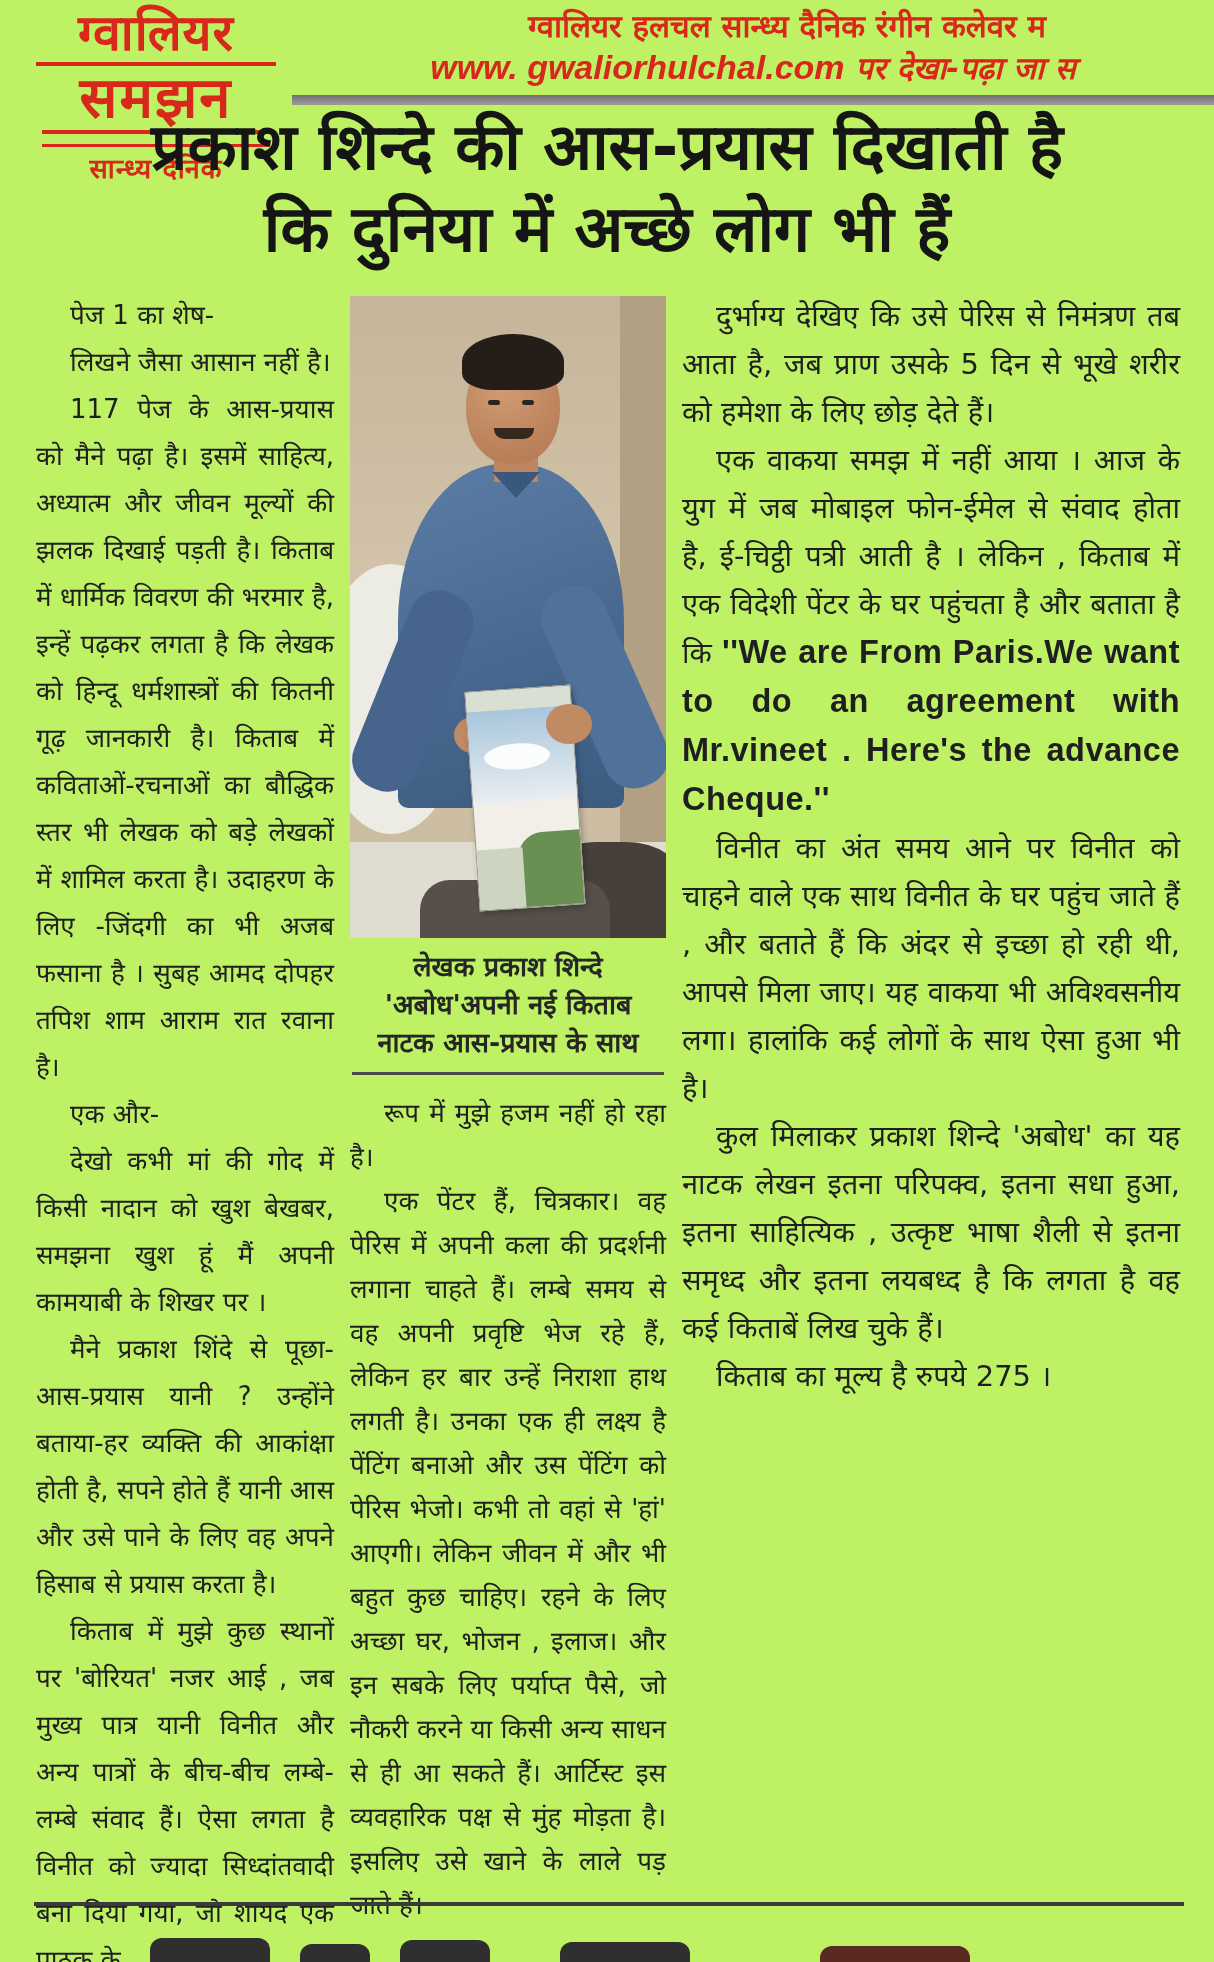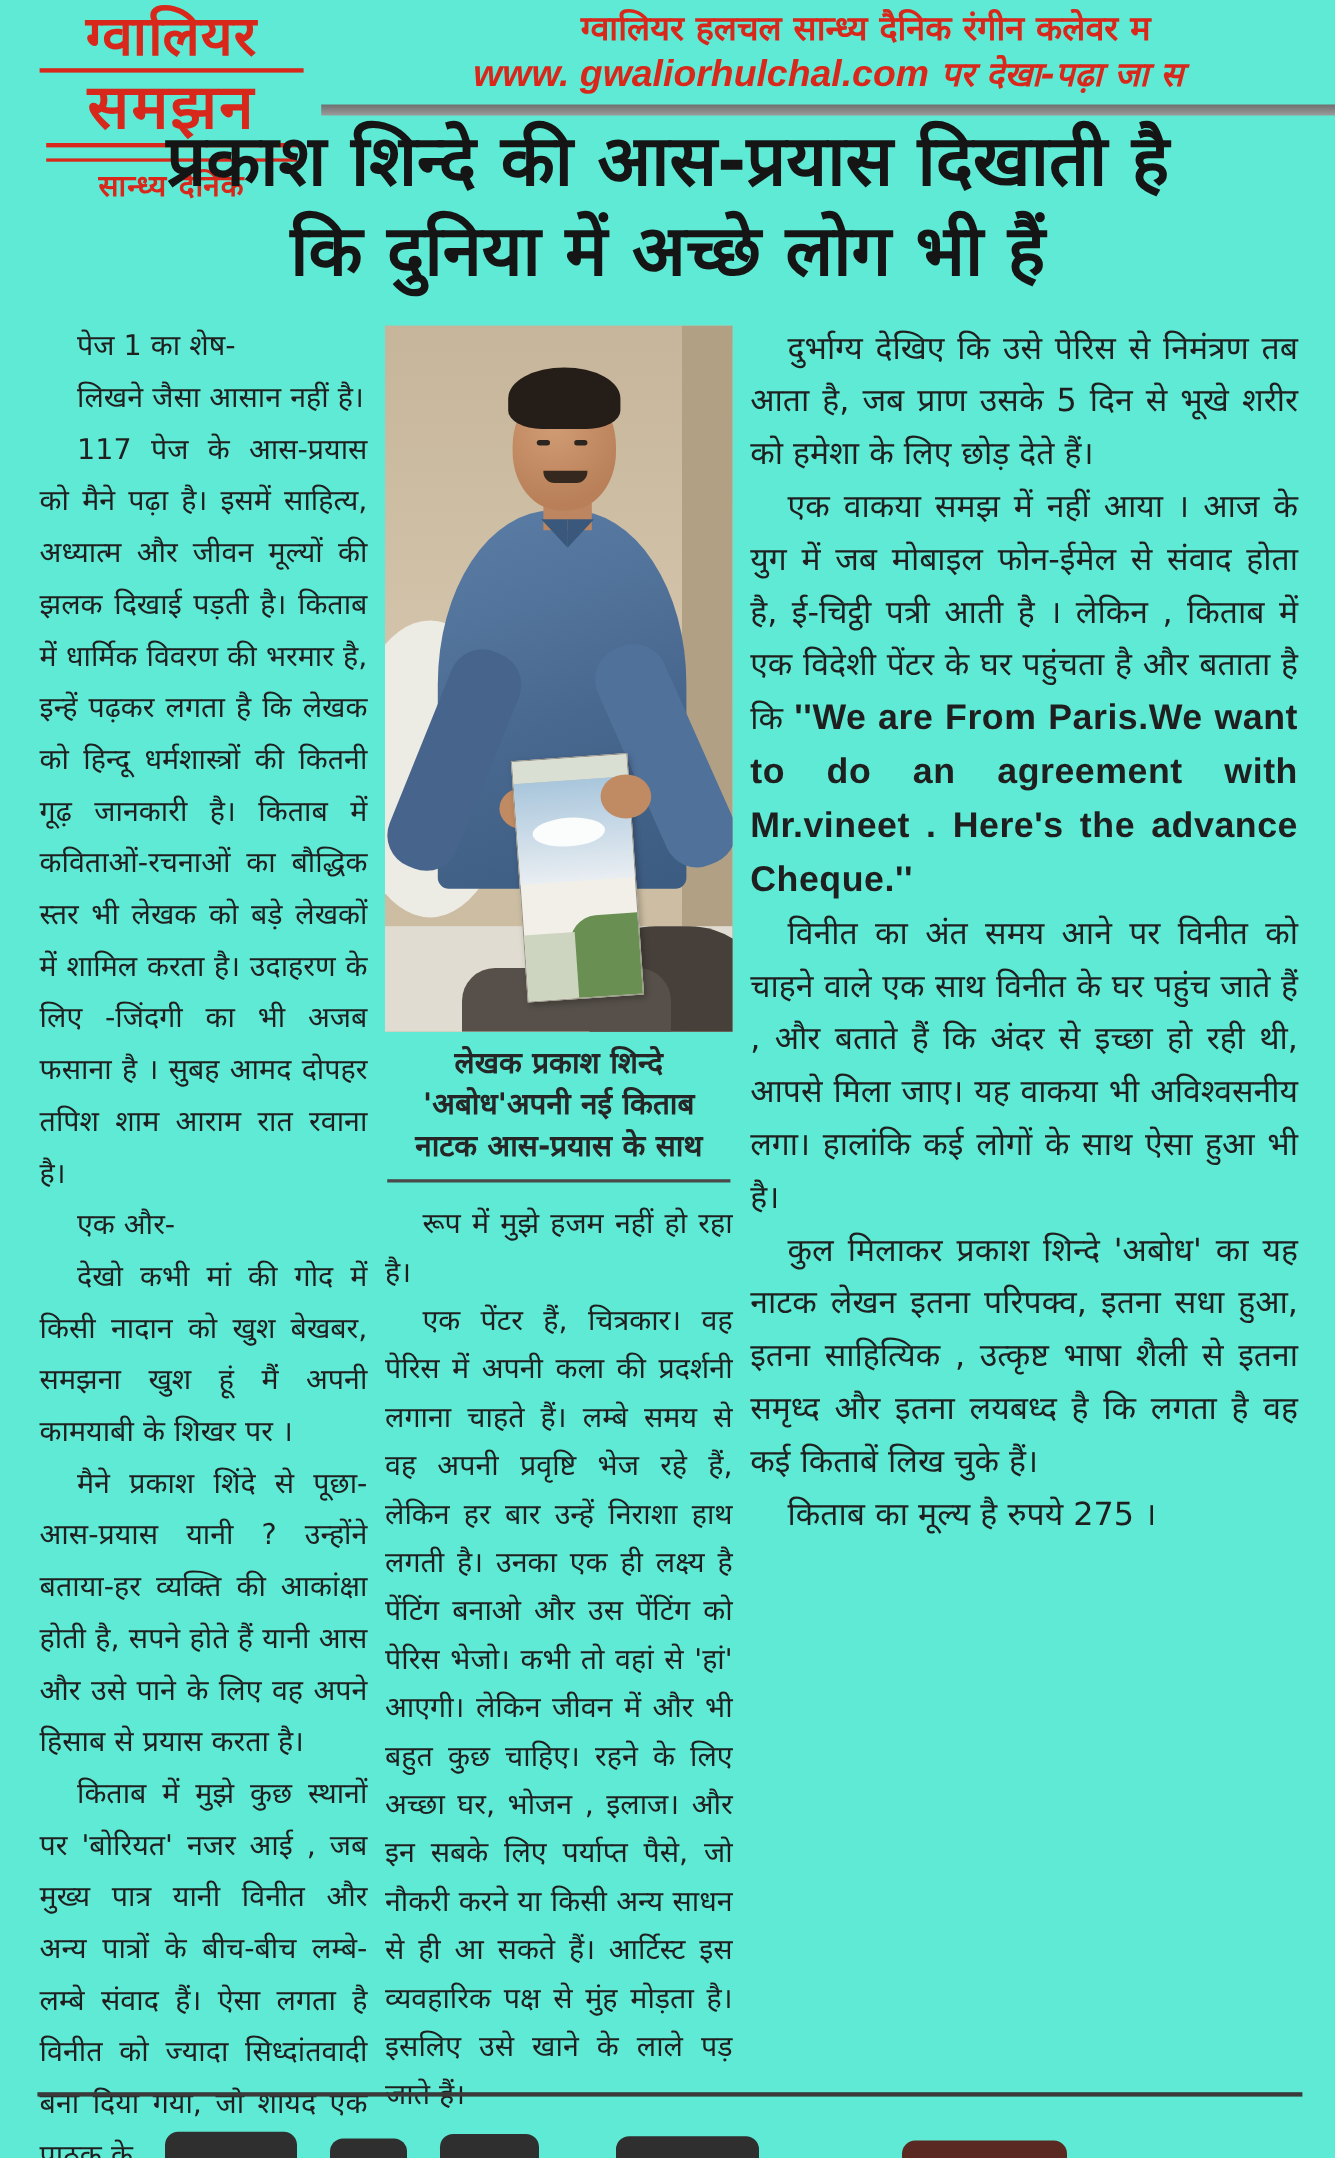--- a/index.html
+++ b/index.html
@@ -1,18 +1,18 @@
 <!DOCTYPE html>
 <html style="--brand-red: #d8281c; --ink: #1d1d1d;"><head>
 <meta charset="utf-8">
 <style>
   html,body{margin:0;padding:0;background:#e8e6e0;}
   .page{
     position:relative;width:1214px;height:1962px;margin:0 auto;
-    background:#5eead4;overflow:hidden;
+    background:#bef264;overflow:hidden;
     font-family:"DejaVu Sans","Liberation Sans",sans-serif;
     color:var(--ink,#1d1d1d);
   }
   
   .logo{position:absolute;left:28px;top:6px;width:256px;text-align:center;}
   .logo-line1{font-size:50px;font-weight:800;color:var(--brand-red,#d8281c);line-height:54px;letter-spacing:1px;}
   .logo-rule{height:4px;background:var(--brand-red,#d8281c);margin:2px 8px;}
   .logo-line2{font-size:56px;font-weight:800;color:var(--brand-red,#d8281c);line-height:60px;letter-spacing:2px;}
   .logo-rule-double{height:10px;border-top:4px solid var(--brand-red,#d8281c);border-bottom:3px solid var(--brand-red,#d8281c);margin:2px 14px;}
   .logo-tagline{font-size:27px;font-weight:800;color:var(--brand-red,#d8281c);margin-top:2px;letter-spacing:1px;}

